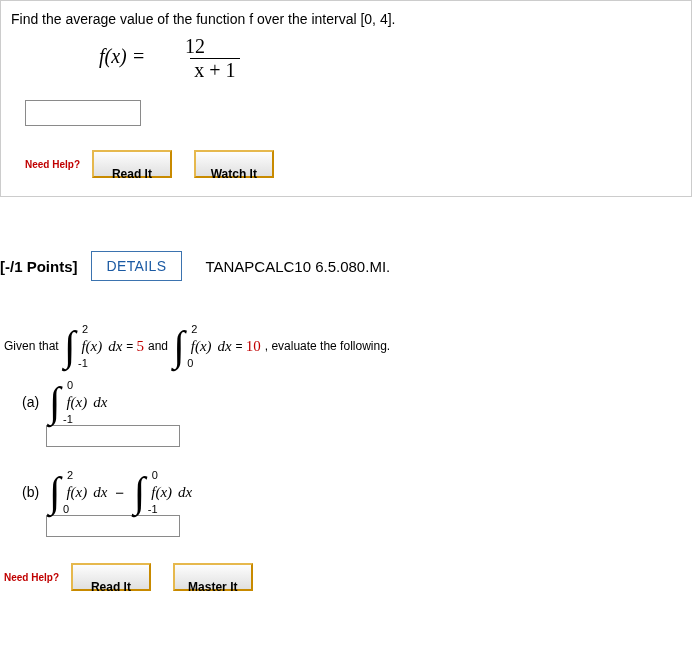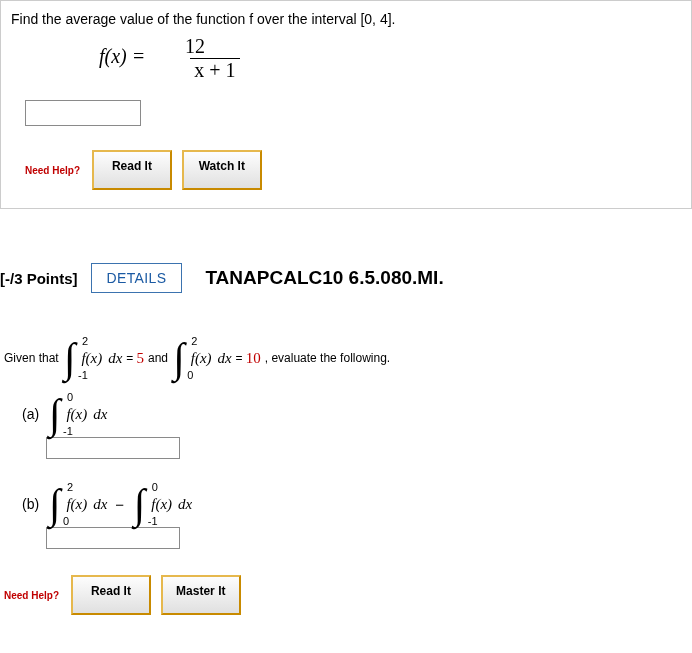--- a/index.html
+++ b/index.html
@@ -46,32 +46,32 @@
   }
   .need-help {
     color: #c00000;
     font-weight: bold;
     font-size: 10px;
     margin-right: 8px;
   }
   .raised-btn {
     display: inline-block;
     min-width: 80px;
-    height: 40px;
+    height: 28px;
     line-height: 20px;
     text-align: center;
     font-size: 12px;
     font-weight: bold;
     background: linear-gradient(#fdfdfd, #e0e0e0);
     border: 2px solid #c88a00;
     border-top-color: #e6b84d;
     border-left-color: #e6b84d;
-    padding: 4px 10px;
+    padding: 12px 10px;
     cursor: pointer;
-    margin-right: 6px;
+    margin-right: 18px;
     vertical-align: middle;
   }
   .section-header {
     margin: 48px 0 0 0;
     padding: 6px 0;
   }
   .points-label {
     font-weight: bold;
     font-size: 15px;
     margin-right: 10px;
@@ -84,22 +84,22 @@
     background: #fff;
     padding: 6px 14px;
     font-size: 14px;
     font-family: Arial, sans-serif;
     letter-spacing: .4px;
     cursor: pointer;
     margin-right: 20px;
     vertical-align: middle;
   }
   .ref-text {
-    font-weight: bold;
-    font-size: 19px;
+    font-weight: normal;
+    font-size: 15px;
     vertical-align: middle;
   }
   .q2 {
     margin: 40px 0 0 4px;
   }
   .given-line {
     margin: 4px 0 18px 0;
   }
   .intg {
     display: inline-block;
@@ -176,21 +176,21 @@
   </div>
   <input type="text" class="answer-input" style="">
   <div class="need-help-row">
     <span class="need-help">Need Help?</span>
     <span class="raised-btn">Read It</span>
     <span class="raised-btn">Watch It</span>
   </div>
 </div>
 
 <div class="section-header">
-  <span class="points-label">[-/3 Points]</span>
+  <span class="points-label">[-/1 Points]</span>
   <span class="details-btn">DETAILS</span>
   <span class="ref-text">TANAPCALC10 6.5.080.MI.</span>
 </div>
 
 <div class="q2">
 
   <div class="given-line">
     <span class="plain">Given that </span>
     <span class="intg">
       <span class="intg-sym">∫</span>

